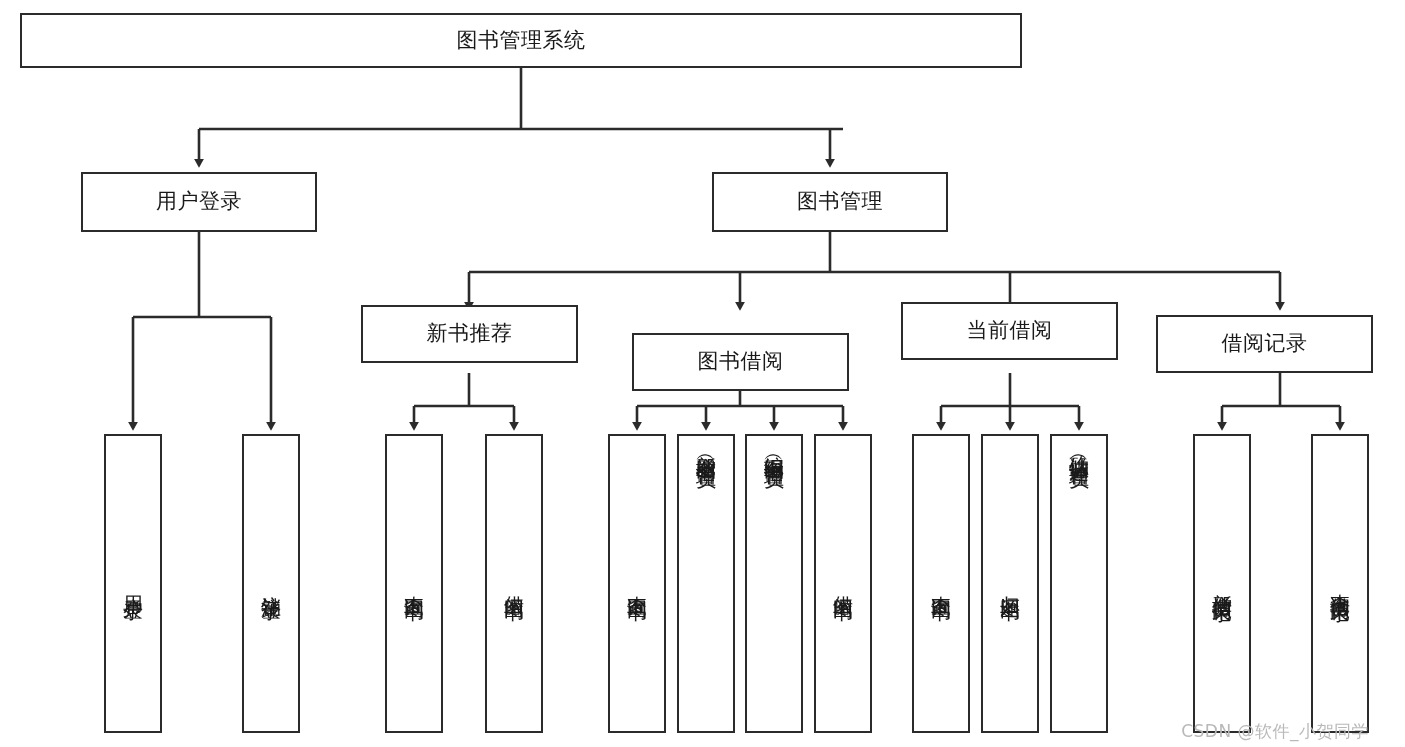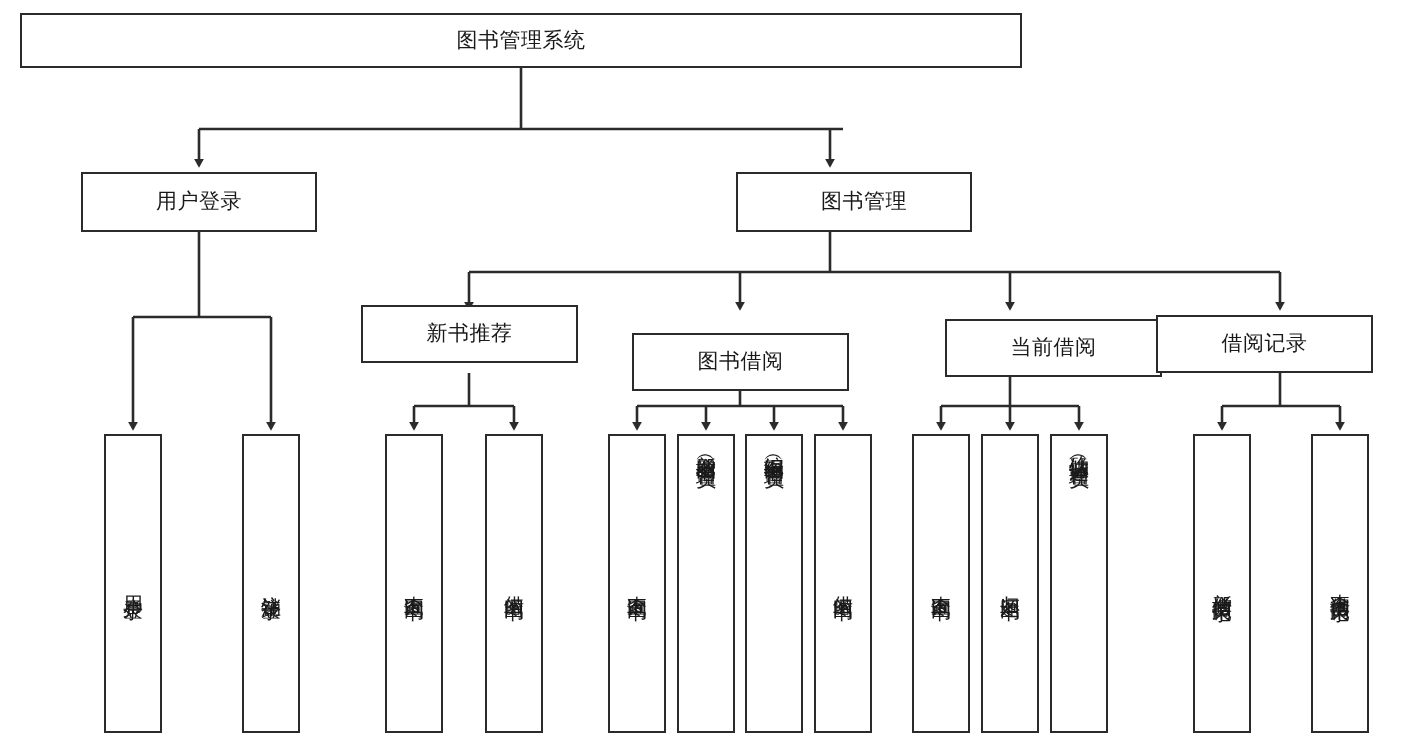--- a/index.html
+++ b/index.html
@@ -125,31 +125,31 @@
     </g>
   </svg>
 
   <div class="node horiz" style="left:20px; top:13px; width:1002px; height:55px;">
     <span class="node-label">图书管理系统</span>
   </div>
 
   <div class="node horiz" style="left:81px; top:172px; width:236px; height:60px;">
     <span class="node-label">用户登录</span>
   </div>
-  <div class="node horiz" style="left:736px; top:172px; width:236px; height:60px;padding-left:20px;">
+  <div class="node horiz" style="left:712px; top:172px; width:236px; height:60px;padding-left:20px;">
     <span class="node-label">图书管理</span>
   </div>
 
   <div class="node horiz" style="left:361px; top:305px; width:217px; height:58px;">
     <span class="node-label">新书推荐</span>
   </div>
   <div class="node horiz" style="left:632px; top:315px; width:217px; height:58px;margin-top:18px;">
     <span class="node-label">图书借阅</span>
   </div>
-  <div class="node horiz" style="left:901px; top:319px; width:217px; height:58px;margin-left:44px;">
+  <div class="node horiz" style="left:901px; top:302px; width:217px; height:58px;">
     <span class="node-label">当前借阅</span>
   </div>
   <div class="node horiz" style="left:1156px; top:315px; width:217px; height:58px;">
     <span class="node-label">借阅记录</span>
   </div>
 
   <div class="node vert centered" style="left:104px; top:434px; width:58px; height:299px;">
     <span class="node-label">用户登录</span>
   </div>
   <div class="node vert centered" style="left:242px; top:434px; width:58px; height:299px;">
@@ -186,14 +186,15 @@
     <span class="node-label">确认归还（管理员）</span>
   </div>
 
   <div class="node vert centered" style="left:1193px; top:434px; width:58px; height:299px;">
     <span class="node-label">新增借阅记录</span>
   </div>
   <div class="node vert centered" style="left:1311px; top:434px; width:58px; height:299px;">
     <span class="node-label">查询借阅记录</span>
   </div>
 
+  <div id="watermark">CSDN @软件_小贺同学</div>
 
 </div>
 
 </body></html>

